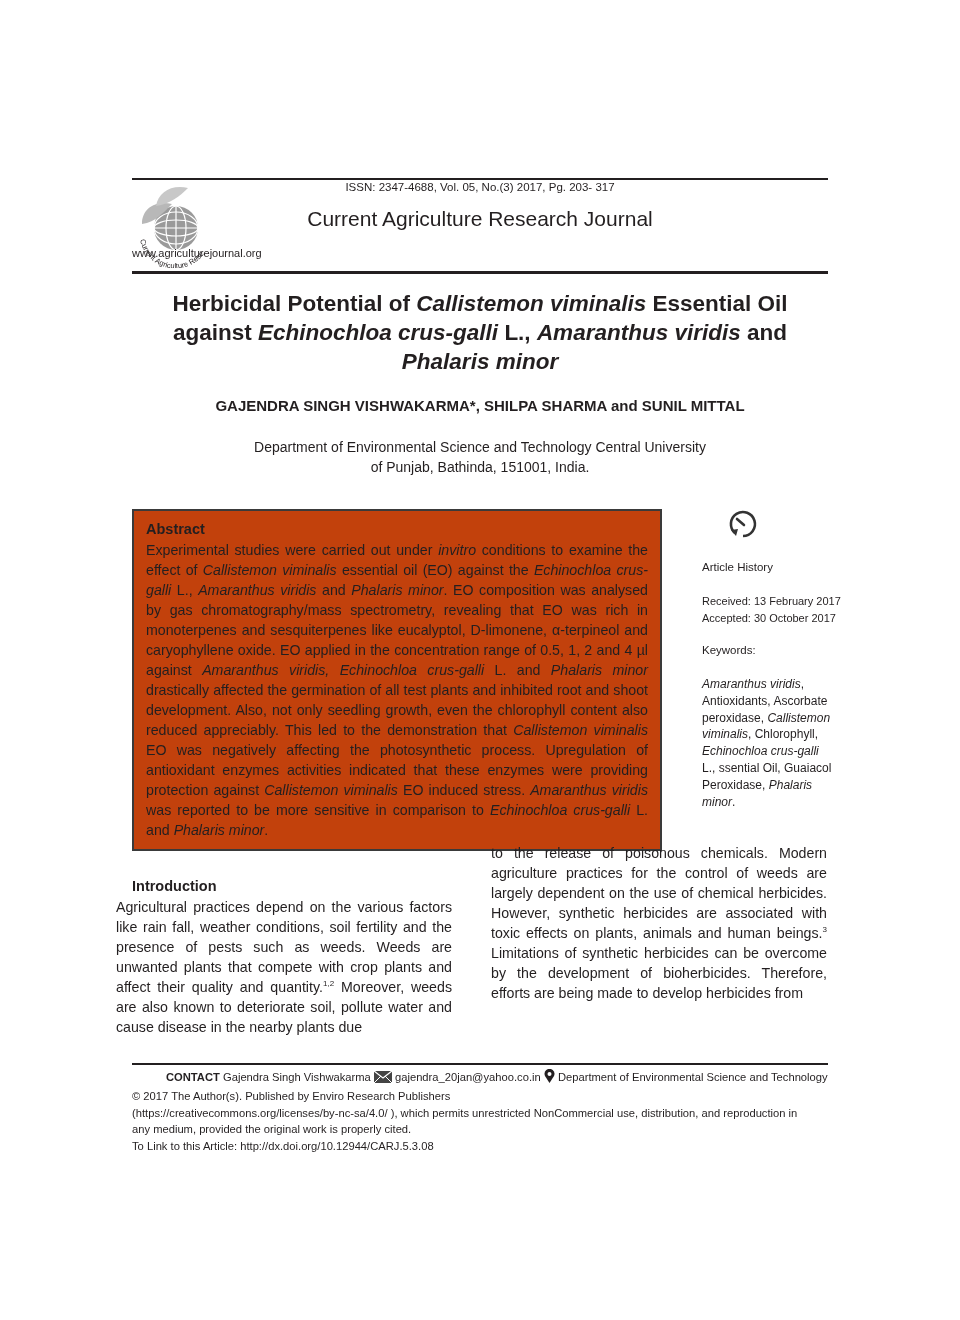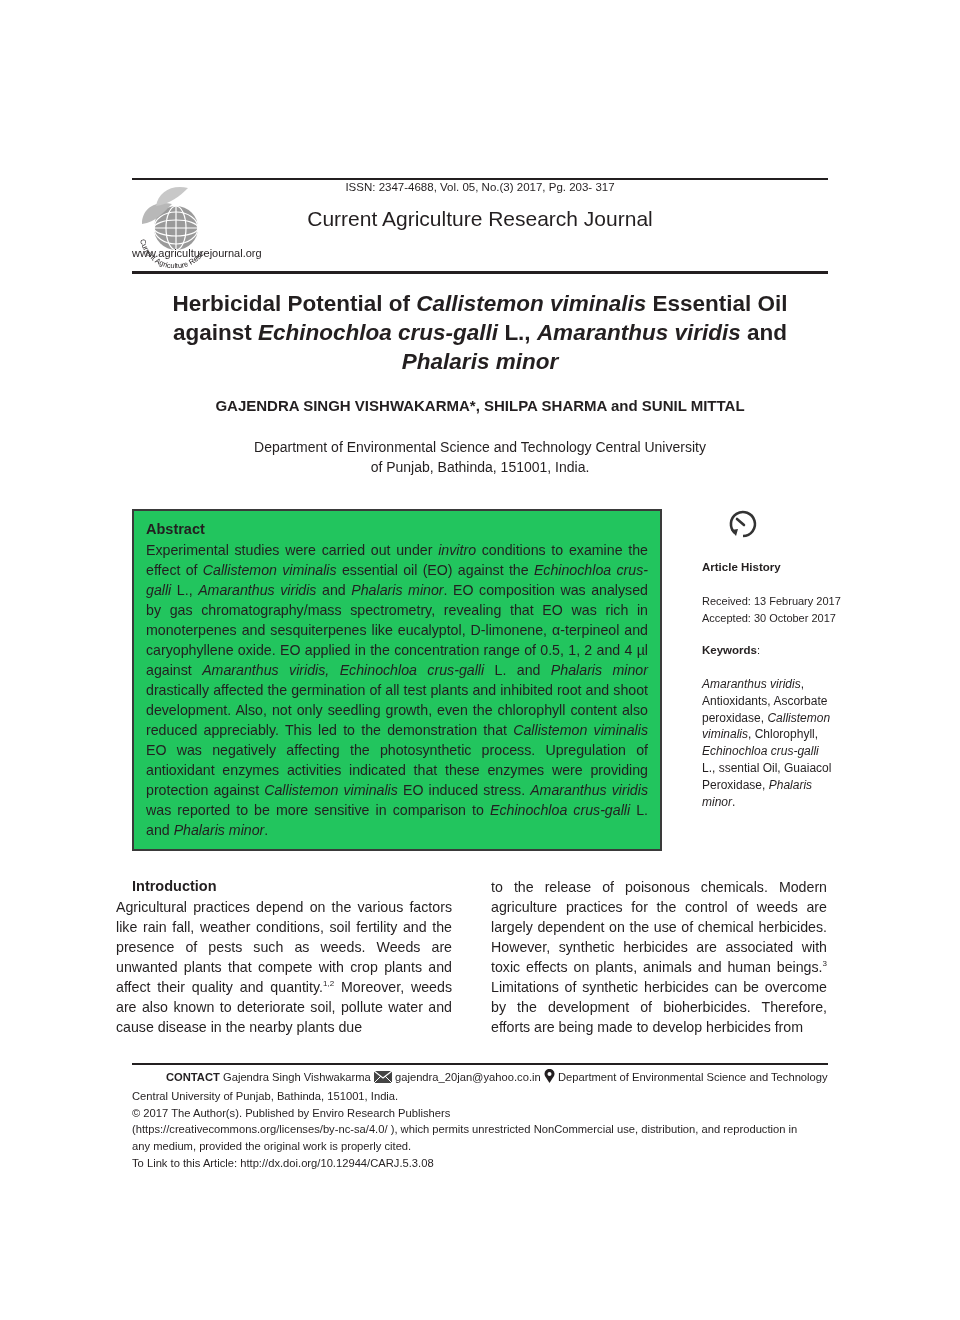--- a/index.html
+++ b/index.html
@@ -8,31 +8,31 @@
   .rule-top { left:132px; top:178px; width:696px; height:2px; background:#231f20; }
   .rule-bot { left:132px; top:271px; width:696px; height:3px; background:#231f20; }
   .issn { left:132px; width:696px; top:181px; text-align:center; font-size:11.5px; padding-left:0; }
   .issn span { position:relative; left:0px; }
   .journal { left:132px; width:696px; top:207px; text-align:center; font-size:21px; padding-left:0; }
   .site { left:132px; width:696px; top:247px; text-align:left; font-size:11px; }
   .logo { left:134px; top:182px; width:80px; height:86px; }
   .title { left:150px; width:660px; top:289px; text-align:center; font-size:22.5px; font-weight:bold; line-height:29px; }
   .authors { left:132px; width:696px; top:397px; text-align:center; font-size:15px; font-weight:bold; }
   .affil { left:200px; width:560px; top:437px; text-align:center; font-size:14px; line-height:20px; }
-  .abstract-box { left:132px; top:509px; width:526px; height:338px; border:2px solid #3a3a3a; background:#22c55e; }
+  .abstract-box { left:132px; top:509px; width:526px; height:338px; border:2px solid #3a3a3a; background:#c2410c; }
   .abs-head { left:12px; top:10px; font-size:14.5px; font-weight:bold; }
   .abs-text { left:12px; top:29px; width:502px; font-size:14.2px; line-height:20px; text-align:justify; }
   .side { left:702px; width:140px; font-size:11px; }
   .clock { left:727px; top:508px; width:32px; height:32px; }
-  .h-bold { font-weight:bold; font-size:11.5px; }
+  .h-bold { font-weight:normal; font-size:11.5px; }
   .kw { left:702px; top:676px; width:130px; font-size:12px; line-height:16.8px; }
   .intro-head { left:132px; top:878px; font-size:14.5px; font-weight:bold; }
   .col { font-size:14.2px; line-height:20px; text-align:justify; width:336px; }
   .col1 { left:116px; top:897px; }
-  .col2 { left:491px; top:877px; }
+  .col2 { left:491px; top:843px; }
   sup { font-size:8px; line-height:0; }
   .foot-rule { left:132px; top:1063px; width:696px; height:2px; background:#231f20; }
   .foot { left:132px; top:1069px; width:700px; font-size:11.2px; line-height:16.8px; }
   .foot .b { font-weight:bold;margin-left:34px; }
   .foot-line { white-space:nowrap; }
   .ico { display:inline-block; vertical-align:-2px; }
 </style>
 </head>
 <body>
 
@@ -101,18 +101,17 @@
           <rect x="0" y="0" width="18" height="12" fill="#444"></rect>
           <polyline points="0,0 9,7 18,0" fill="none" stroke="#fff" stroke-width="1.3"></polyline>
           <line x1="0" y1="12" x2="7" y2="5" stroke="#fff" stroke-width="1"></line>
           <line x1="18" y1="12" x2="11" y2="5" stroke="#fff" stroke-width="1"></line>
         </svg></span><span> gajendra_20jan@yahoo.co.in </span>
     <span class="ico"><svg width="11" height="14" viewBox="0 0 11 14">
           <path d="M5.5 14 L1 7 A5 5 0 1 1 10 7 Z" fill="#231f20"></path>
           <circle cx="5.5" cy="5" r="2" fill="#fff"></circle>
         </svg></span><span> Department of Environmental Science and Technology</span>
   </div>
-  <div>Central University of Punjab, Bathinda, 151001, India.</div>
   <div>© 2017 The Author(s). Published by Enviro Research Publishers</div>
   <div class="foot-line">(https://creativecommons.org/licenses/by-nc-sa/4.0/ ), which permits unrestricted NonCommercial  use, distribution, and reproduction in</div>
   <div>any medium, provided the original work is properly cited.</div>
   <div>To Link to this Article: http://dx.doi.org/10.12944/CARJ.5.3.08</div>
 </div>
 
 </body></html>

